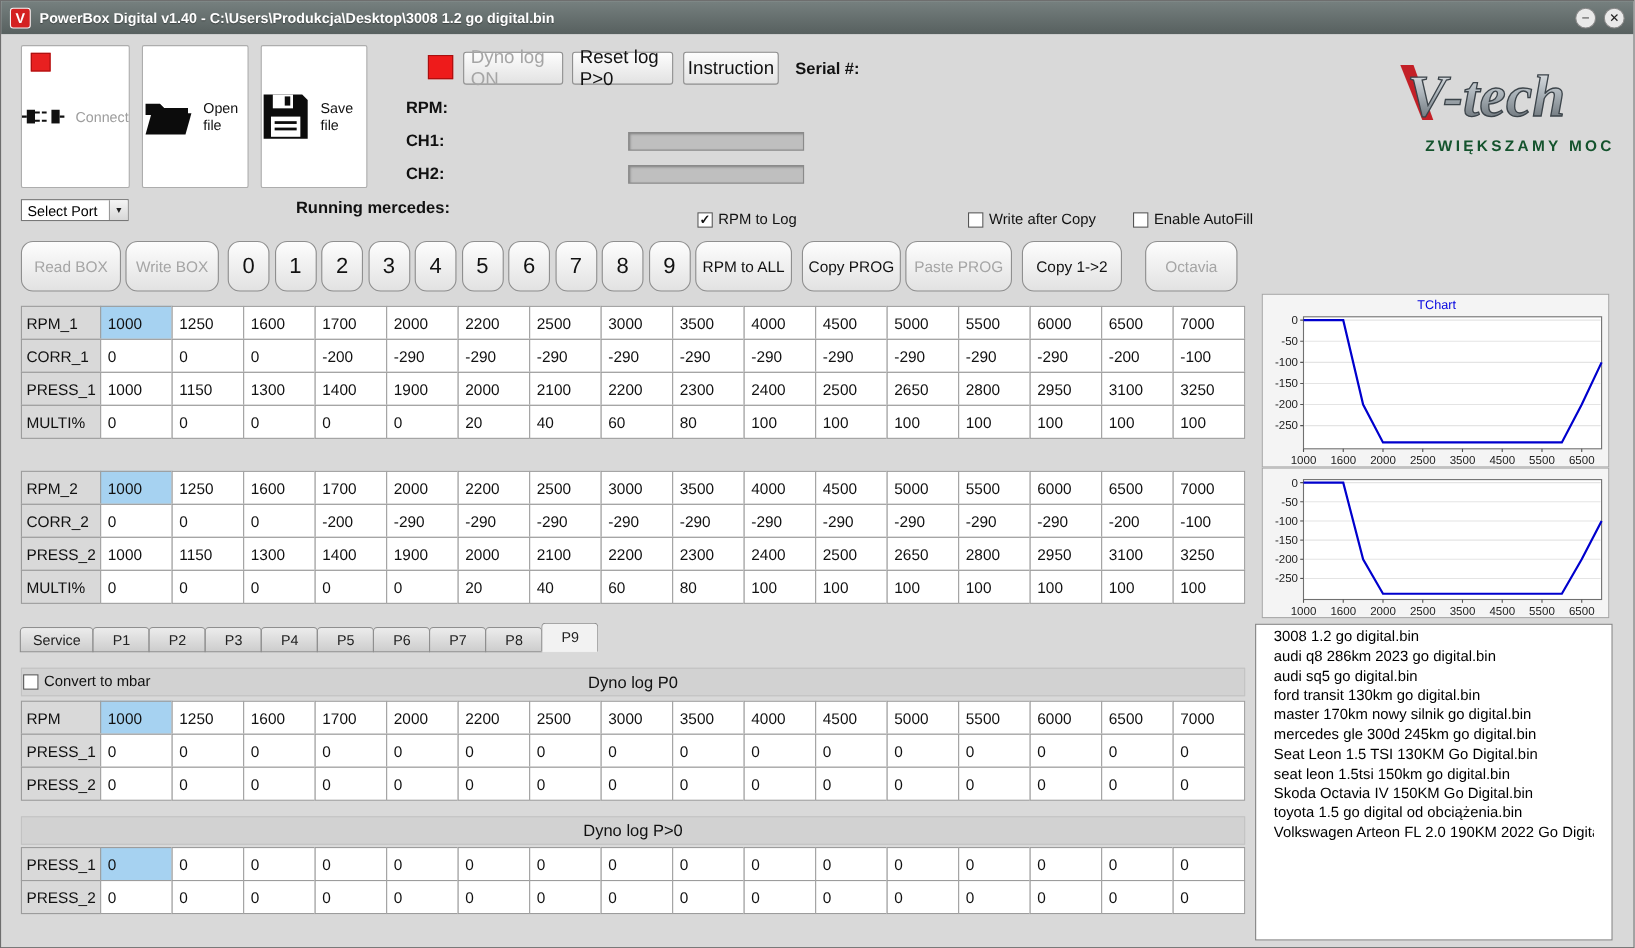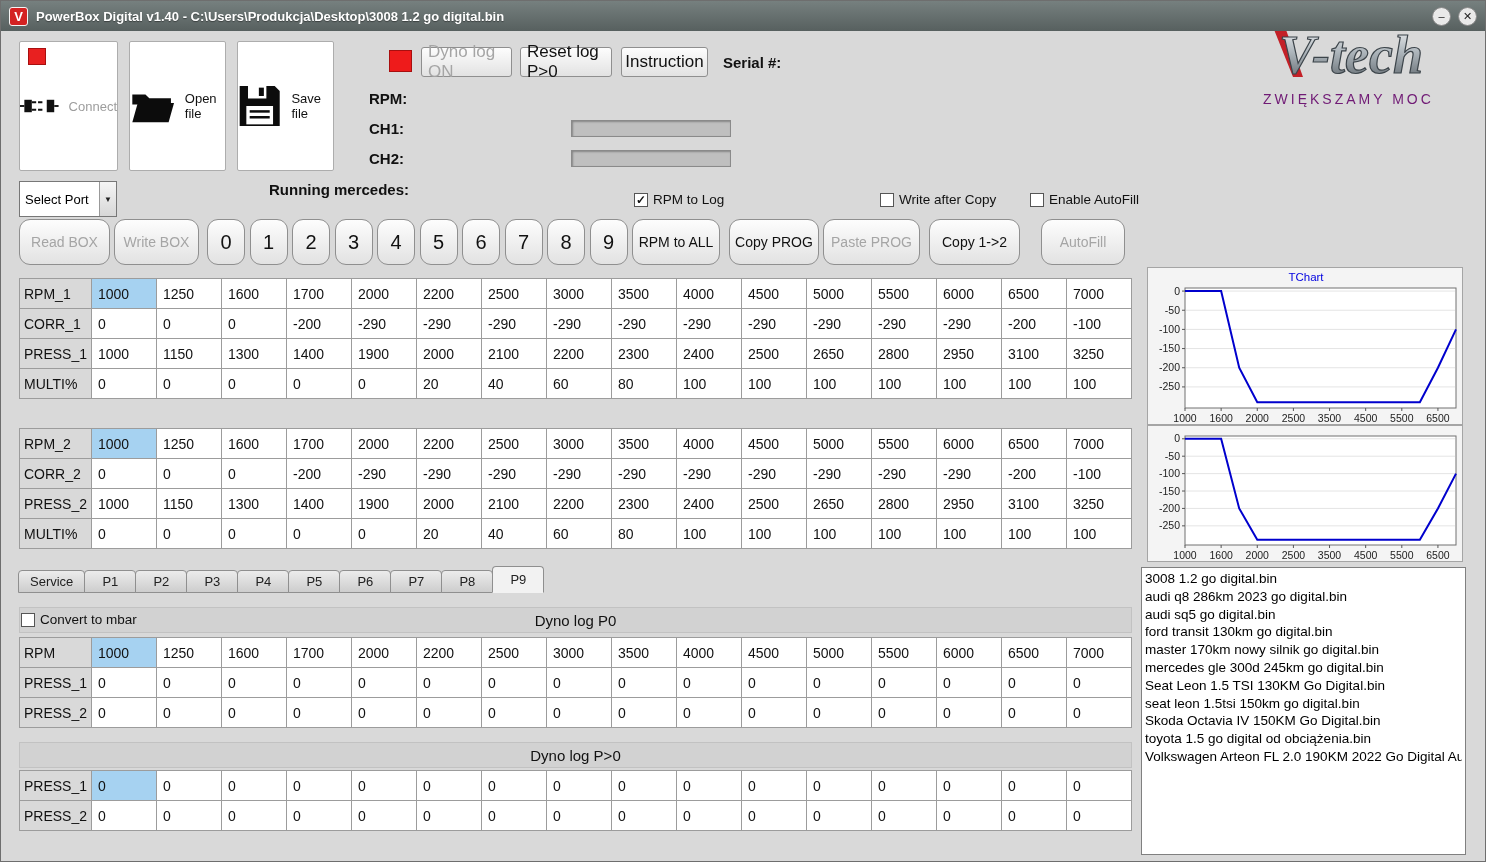--- a/index.html
+++ b/index.html
@@ -27,21 +27,21 @@
   .btn.dim{color:#a5a5a5}
   .abtn{position:absolute;top:218px;height:46px;background:linear-gradient(#fdfdfd,#e2e2e2);border:1px solid #8f8f8f;border-radius:11px;font-size:14px;display:flex;align-items:center;justify-content:center;color:#111;cursor:pointer}
   .abtn.dim{color:#a5a5a5}
   .digit-row{position:absolute;left:206px;top:218px;display:flex;gap:4.5px}
   .digit-row .digit{position:static;width:38px;height:46px;font-size:20px}
 
   
   .pbar{position:absolute;width:160px;height:17px;background:#bfbfbf;border:1px solid #8a8a8a;box-shadow:inset 1px 1px 2px rgba(0,0,0,.3)}
 
   
-  .selectport{position:absolute;left:18px;top:180px;width:98px;height:36px;background:#fff;border:1px solid #777;font-size:13px;display:flex;align-items:center;justify-content:space-between;padding-left:5px;cursor:pointer}
+  .selectport{position:absolute;left:18px;top:180px;width:98px;height:20px;background:#fff;border:1px solid #777;font-size:13px;display:flex;align-items:center;justify-content:space-between;padding-left:5px;cursor:pointer}
   .dd-arrow{width:17px;height:100%;background:linear-gradient(#f5f5f5,#d7d7d7);border-left:1px solid #999;font-size:8px;display:flex;align-items:center;justify-content:center;color:#222}
 
   
   .cb{position:absolute;display:flex;align-items:center;gap:5px;font-size:13.5px;color:#111;cursor:pointer;white-space:nowrap}
   .cb .box{width:14px;height:14px;background:#fff;border:1px solid #555;font-size:12px;line-height:12px;text-align:center;font-weight:bold;color:#111}
 
   
   .dtable{position:absolute;font-size:14px;color:#111}
   .trow{display:flex;height:31px;margin-top:-1px}
   .tlabel{width:73px;border:1px solid #9c9c9c;display:flex;align-items:center;padding-left:4px;background:#d9d9d9;flex:none}
@@ -52,26 +52,26 @@
   .tabs{position:absolute;left:18px;top:565px;height:27px;display:flex;align-items:flex-end;z-index:2}
   .tab{height:23px;min-width:52px;padding:0 11px;background:linear-gradient(#ececec,#cdcdcd);border:1px solid #8f8f8f;margin-left:-1px;display:flex;align-items:center;justify-content:center;font-size:13px;border-radius:4px 4px 0 0;cursor:pointer;color:#222}
   .tab.active{height:27px;background:#f2f2f2;z-index:3;border-bottom-color:#f2f2f2}
 
   .dynohdr{position:absolute;left:18px;width:1113px;height:26px;background:#d2d2d2;border:1px solid #c2c2c2;display:flex;align-items:center;justify-content:center;font-weight:normal;font-size:15px;color:#111}
 
   
   .chart{position:absolute;background:#f4f4f4;border:1px solid #a5a5a5}
 
   
-  .filelist{position:absolute;left:1140px;top:566px;width:325px;height:288px;background:#fff;border:1px solid #808080;font-size:13.5px;color:#000;padding:2px 3px;overflow:hidden}
+  .filelist{position:absolute;left:1140px;top:566px;width:325px;height:288px;background:#fff;border:1px solid #808080;font-size:13.5px;color:#000;padding:2px 16px;overflow:hidden}
   .file-item{height:17.8px;line-height:17.8px;white-space:nowrap;overflow:hidden;cursor:pointer}
 
   
-  .brand{position:absolute;left:1262px;top:20px;width:205px;text-align:left}
-  .tagline{font-size:14px;font-weight:normal;letter-spacing:3px;color:#701a75;margin-top:2px;white-space:nowrap}
+  .brand{position:absolute;left:1262px;top:52px;width:205px;text-align:right}
+  .tagline{font-size:14px;font-weight:bold;letter-spacing:3px;color:#14532d;margin-top:2px;white-space:nowrap}
 </style>
 </head>
 <body>
 
 <div class="window">
 
   <div class="titlebar">
     <div class="tb-logo">V</div>
     <div class="tb-title">PowerBox Digital v1.40 - C:\Users\Produkcja\Desktop\3008 1.2 go digital.bin</div>
     <div class="tb-controls">
@@ -172,21 +172,21 @@
       <div class="abtn digit">5</div>
       <div class="abtn digit">6</div>
       <div class="abtn digit">7</div>
       <div class="abtn digit">8</div>
       <div class="abtn digit">9</div>
     </div>
   <div class="abtn" style="left:631px;width:88px">RPM to ALL</div>
   <div class="abtn" style="left:728px;width:90px">Copy PROG</div>
   <div class="abtn dim" style="left:822px;width:97px">Paste PROG</div>
   <div class="abtn" style="left:928px;width:91px">Copy 1-&gt;2</div>
-  <div class="abtn dim" style="left:1040px;width:84px">AutoFill</div>
+  <div class="abtn dim" style="left:1040px;width:84px">Octavia</div>
 
   <div class="dtable" style="left:18px;top:278px">
       <div class="trow">
         <div class="tlabel">RPM_1</div>
         <div class="tcell hl">1000</div>
         <div class="tcell">1250</div>
         <div class="tcell">1600</div>
         <div class="tcell">1700</div>
         <div class="tcell">2000</div>
         <div class="tcell">2200</div>

